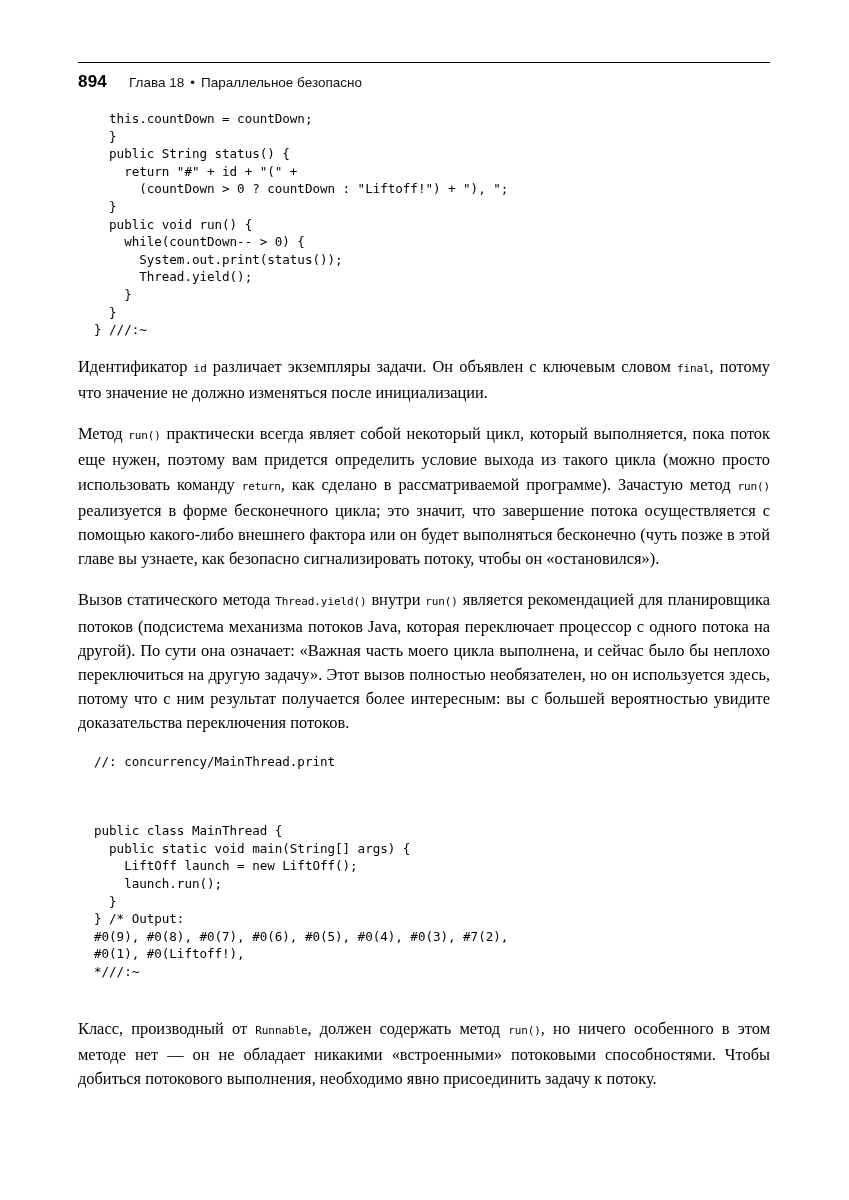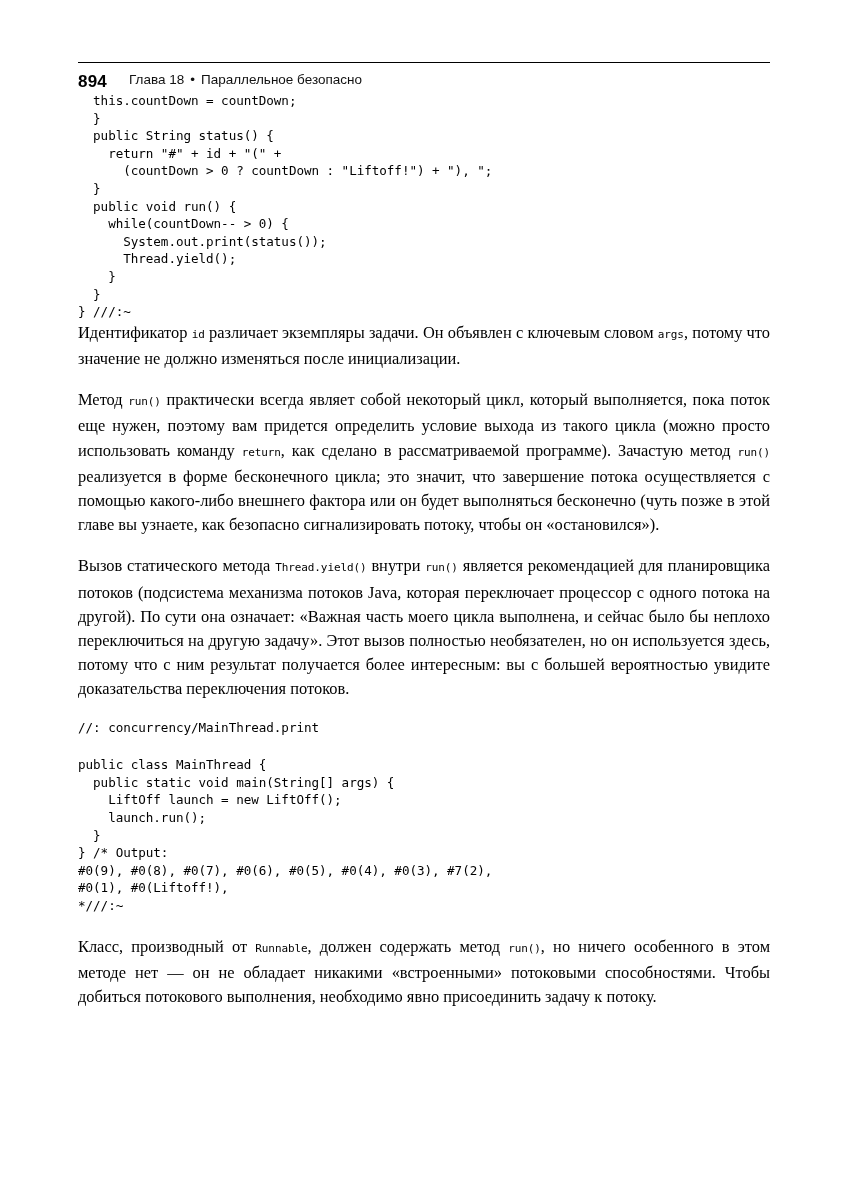--- a/index.html
+++ b/index.html
@@ -21,23 +21,24 @@
     top: 62px;
     width: 692px;
   }
   .header-rule {
     border: 0;
     border-top: 1.4px solid #000000;
     margin: 0 0 9px 0;
   }
   .running-head {
     display: flex;
-    align-items: flex-start;
+    align-items: center;
     font-family: "Liberation Serif", serif;
     color: #000;
+    margin-bottom: 18px;
   }
   .page-number {
     font-family: "Liberation Sans", sans-serif;
     font-weight: bold;
     font-size: 17px;
     letter-spacing: 0.2px;
   }
   .chapter-title {
     font-family: "Liberation Sans", sans-serif;
     font-size: 13.5px;
@@ -45,21 +46,21 @@
     color: #111;
   }
   .chapter-sep {
     margin: 0 6px;
   }
   pre.code {
     font-family: "DejaVu Sans Mono", monospace;
     font-size: 12.6px;
     line-height: 17.6px;
     color: #000;
-    margin: 0;
+    margin: 16px;
     white-space: pre;
     letter-spacing: -0.05px;
   }
   .code-block-1 { margin-top: 4px; margin-bottom: 22px; }
   .code-block-2 { margin-top: 0px; margin-bottom: 0px; }
   p.body {
     font-family: "Liberation Serif", serif;
     font-size: 16.4px;
     line-height: 24.2px;
     color: #000;
@@ -96,21 +97,21 @@
       (countDown &gt; 0 ? countDown : "Liftoff!") + "), ";
   }
   public void run() {
     while(countDown-- &gt; 0) {
       System.out.print(status());
       Thread.yield();
     }
   }
 } ///:~</pre>
 
-    <p class="body">Идентификатор <code class="inline">id</code> различает экземпляры задачи. Он объявлен с ключевым словом <code class="inline">args</code>, потому что значение не должно изменяться после инициализации.</p>
+    <p class="body">Идентификатор <code class="inline">id</code> различает экземпляры задачи. Он объявлен с ключевым словом <code class="inline">final</code>, потому что значение не должно изменяться после инициализации.</p>
     <p class="body">Метод <code class="inline">run()</code> практически всегда являет собой некоторый цикл, который выполняется, пока поток еще нужен, поэтому вам придется определить условие выхода из такого цикла (можно просто использовать команду <code class="inline">return</code>, как сделано в рассматриваемой программе). Зачастую метод <code class="inline">run()</code> реализуется в форме бесконечного цикла; это значит, что завершение потока осуществляется с помощью какого-либо внешнего фактора или он будет выполняться бесконечно (чуть позже в этой главе вы узнаете, как безопасно сигнализировать потоку, чтобы он «остановился»).</p>
     <p class="body">Вызов статического метода <code class="inline">Thread.yield()</code> внутри <code class="inline">run()</code> является рекомендацией для планировщика потоков (подсистема механизма потоков Java, которая переключает процессор с одного потока на другой). По сути она означает: «Важная часть моего цикла выполнена, и сейчас было бы неплохо переключиться на другую задачу». Этот вызов полностью необязателен, но он используется здесь, потому что с ним результат получается более интересным: вы с большей вероятностью увидите доказательства переключения потоков.</p>
 
     <pre class="code code-block-2">//: concurrency/MainThread.print</pre>
     <div class="gap-md"></div>
     <pre class="code code-block-2">public class MainThread {
   public static void main(String[] args) {
     LiftOff launch = new LiftOff();
     launch.run();
   }

